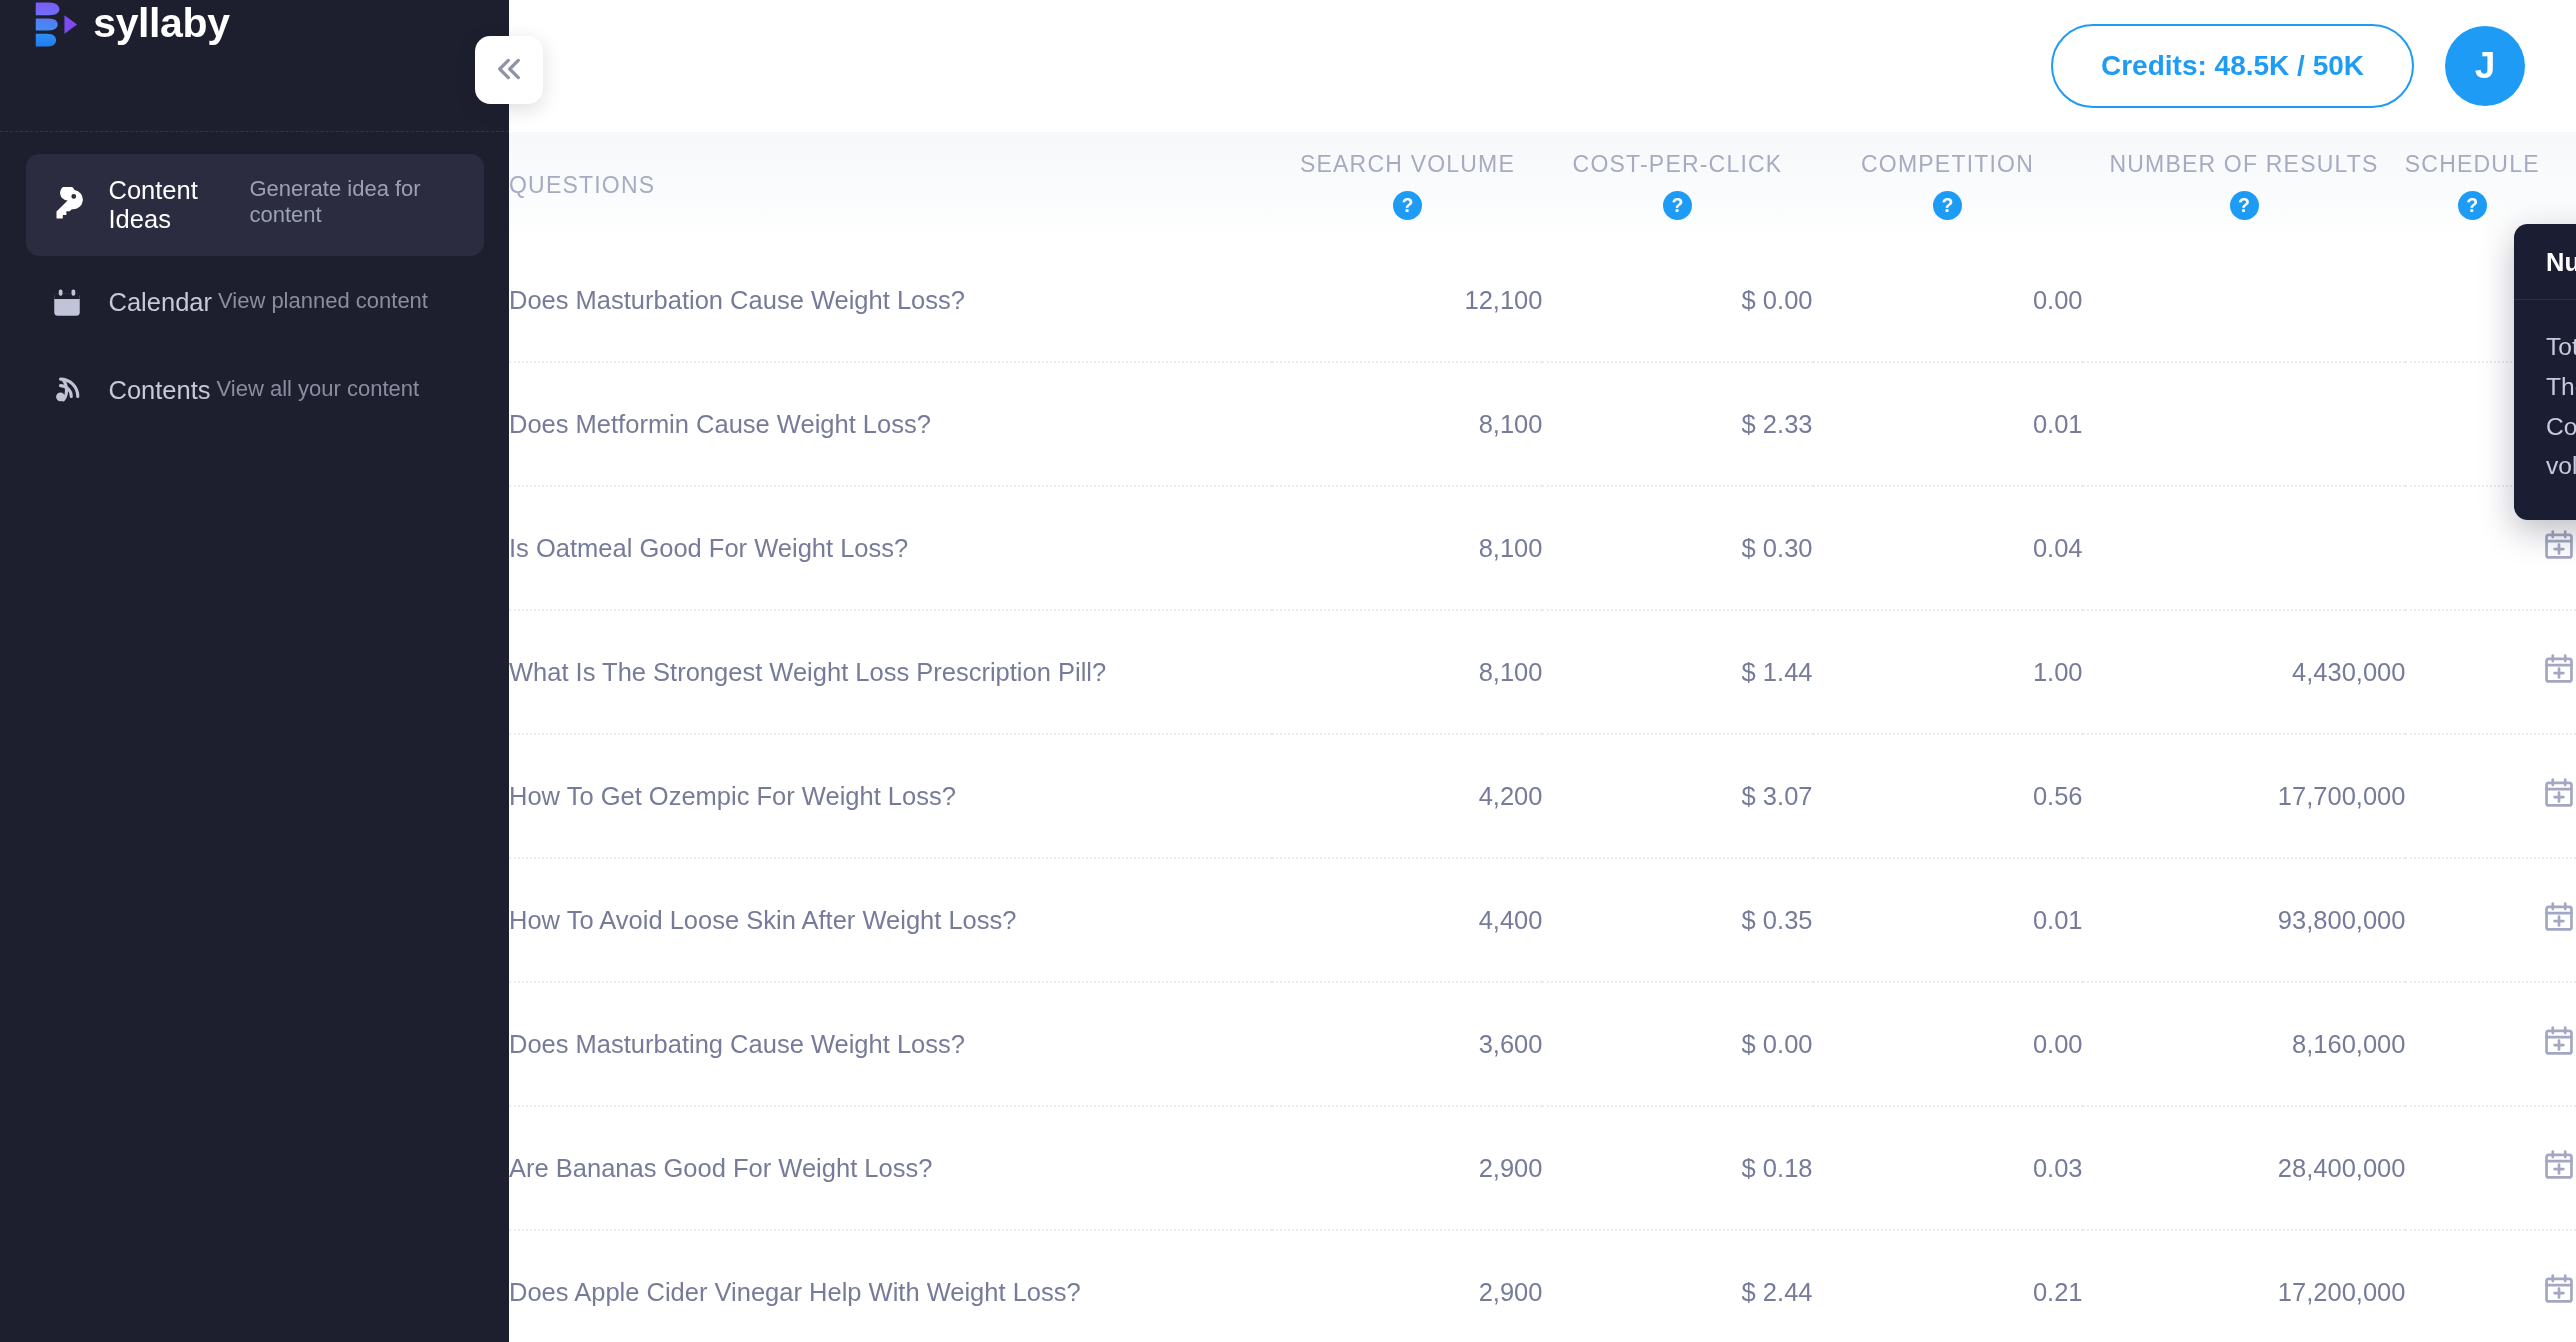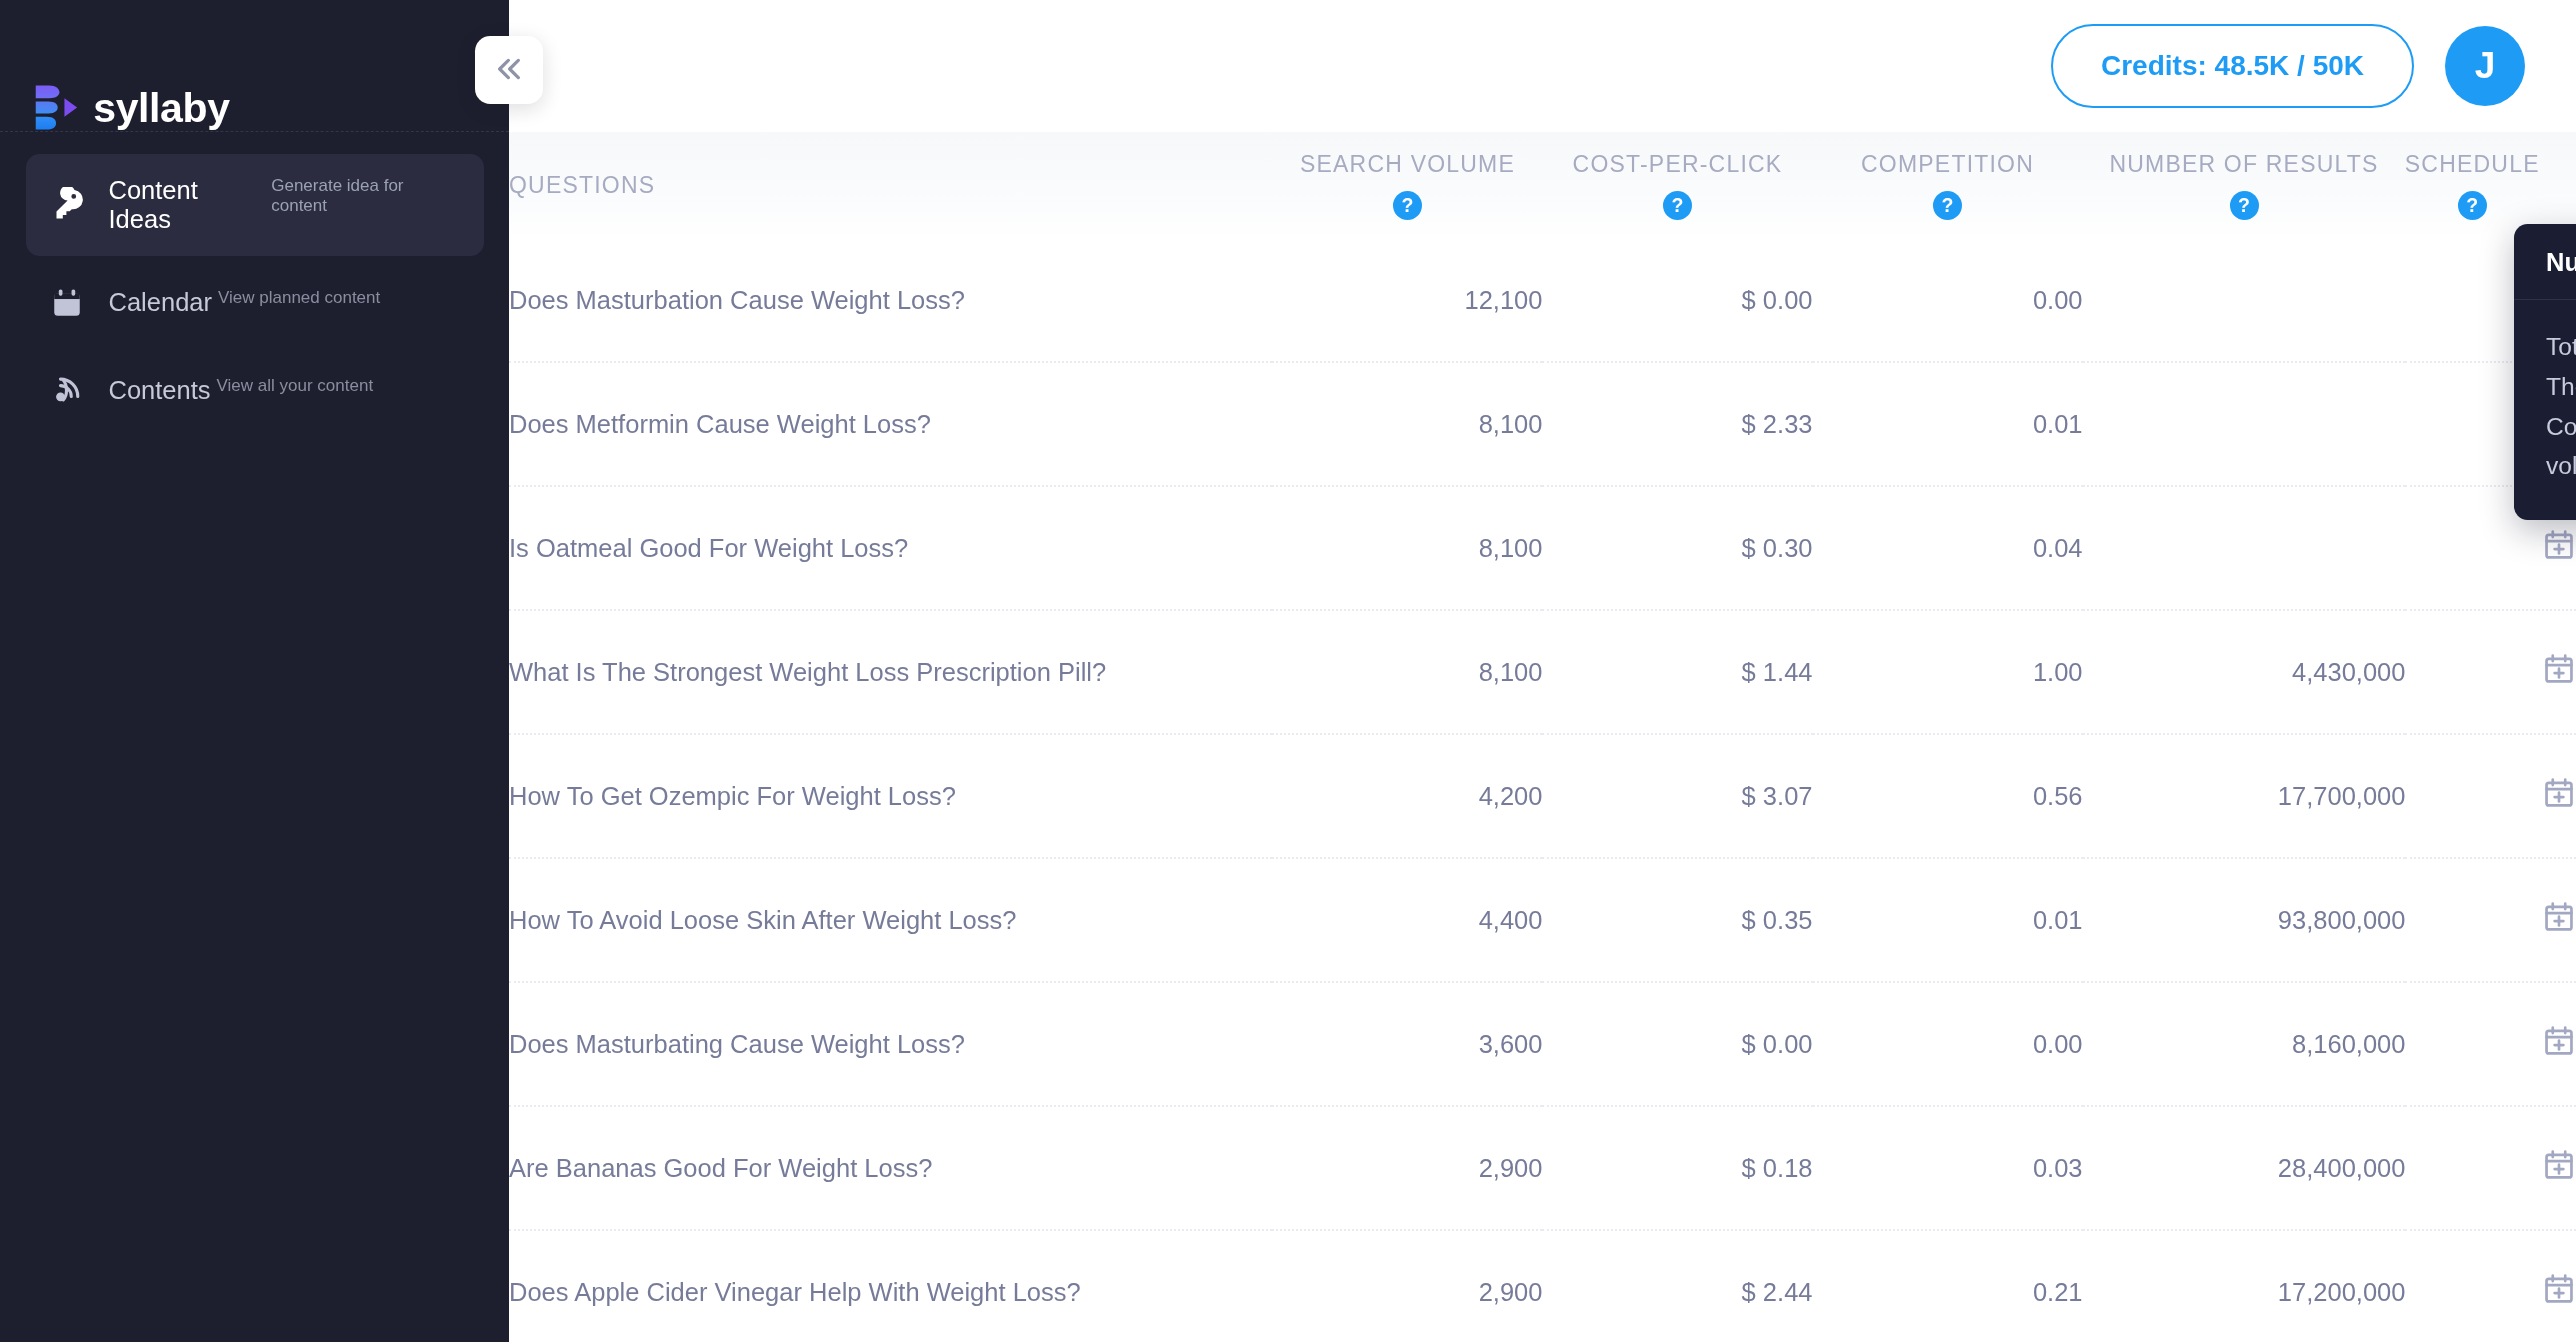--- a/index.html
+++ b/index.html
@@ -14,21 +14,21 @@
   
   .sidebar {
     width: 509px; height: 1342px;
     background: #1e1f2e;
     flex: 0 0 509px;
     position: relative;
     z-index: 5;
   }
   .brand {
     height: 132px;
-    display: flex; align-items: flex-end;
+    display: flex; align-items: flex-start;
     padding-left: 34px;
     position: relative;
   }
   .brand::after {
     content: ""; position: absolute; left: 0; right: 0; bottom: 0;
     border-bottom: 1.7px dashed #33354a;
   }
   .logo-mark { width: 44px; height: 49px; margin-right: 15.3px; flex: 0 0 auto; }
   .brand-name {
     color: #ffffff; font-size: 41px; font-weight: 700; letter-spacing: -0.4px;
@@ -39,21 +39,21 @@
     padding: 22px 22px;
     border-radius: 13.6px;
     margin-bottom: 5.1px;
     cursor: pointer;
   }
   .nav-item.active { background: #2b2c3f; }
   .nav-icon { width: 39px; height: 39px; flex: 0 0 39px; display: flex; align-items: center; justify-content: center; }
   .nav-text { display: flex; flex-direction: row; gap: 6px; }
   .nav-title { font-size: 25.5px; color: #c6c9d8; font-weight: 400; }
   .nav-item.active .nav-title { color: #ffffff; }
-  .nav-sub { font-size: 17px; color: #8a8d9f; }
+  .nav-sub { font-size: 22px; color: #8a8d9f; }
   .nav-item.active .nav-sub { color: #9ba0b3; }
 
   
   .collapse-btn {
     position: absolute;
     left: 475px; top: 36px;
     width: 68px; height: 68px;
     background: #ffffff;
     border-radius: 15.3px;
     box-shadow: 0 5.1px 20.4px rgba(20,22,40,0.14);

